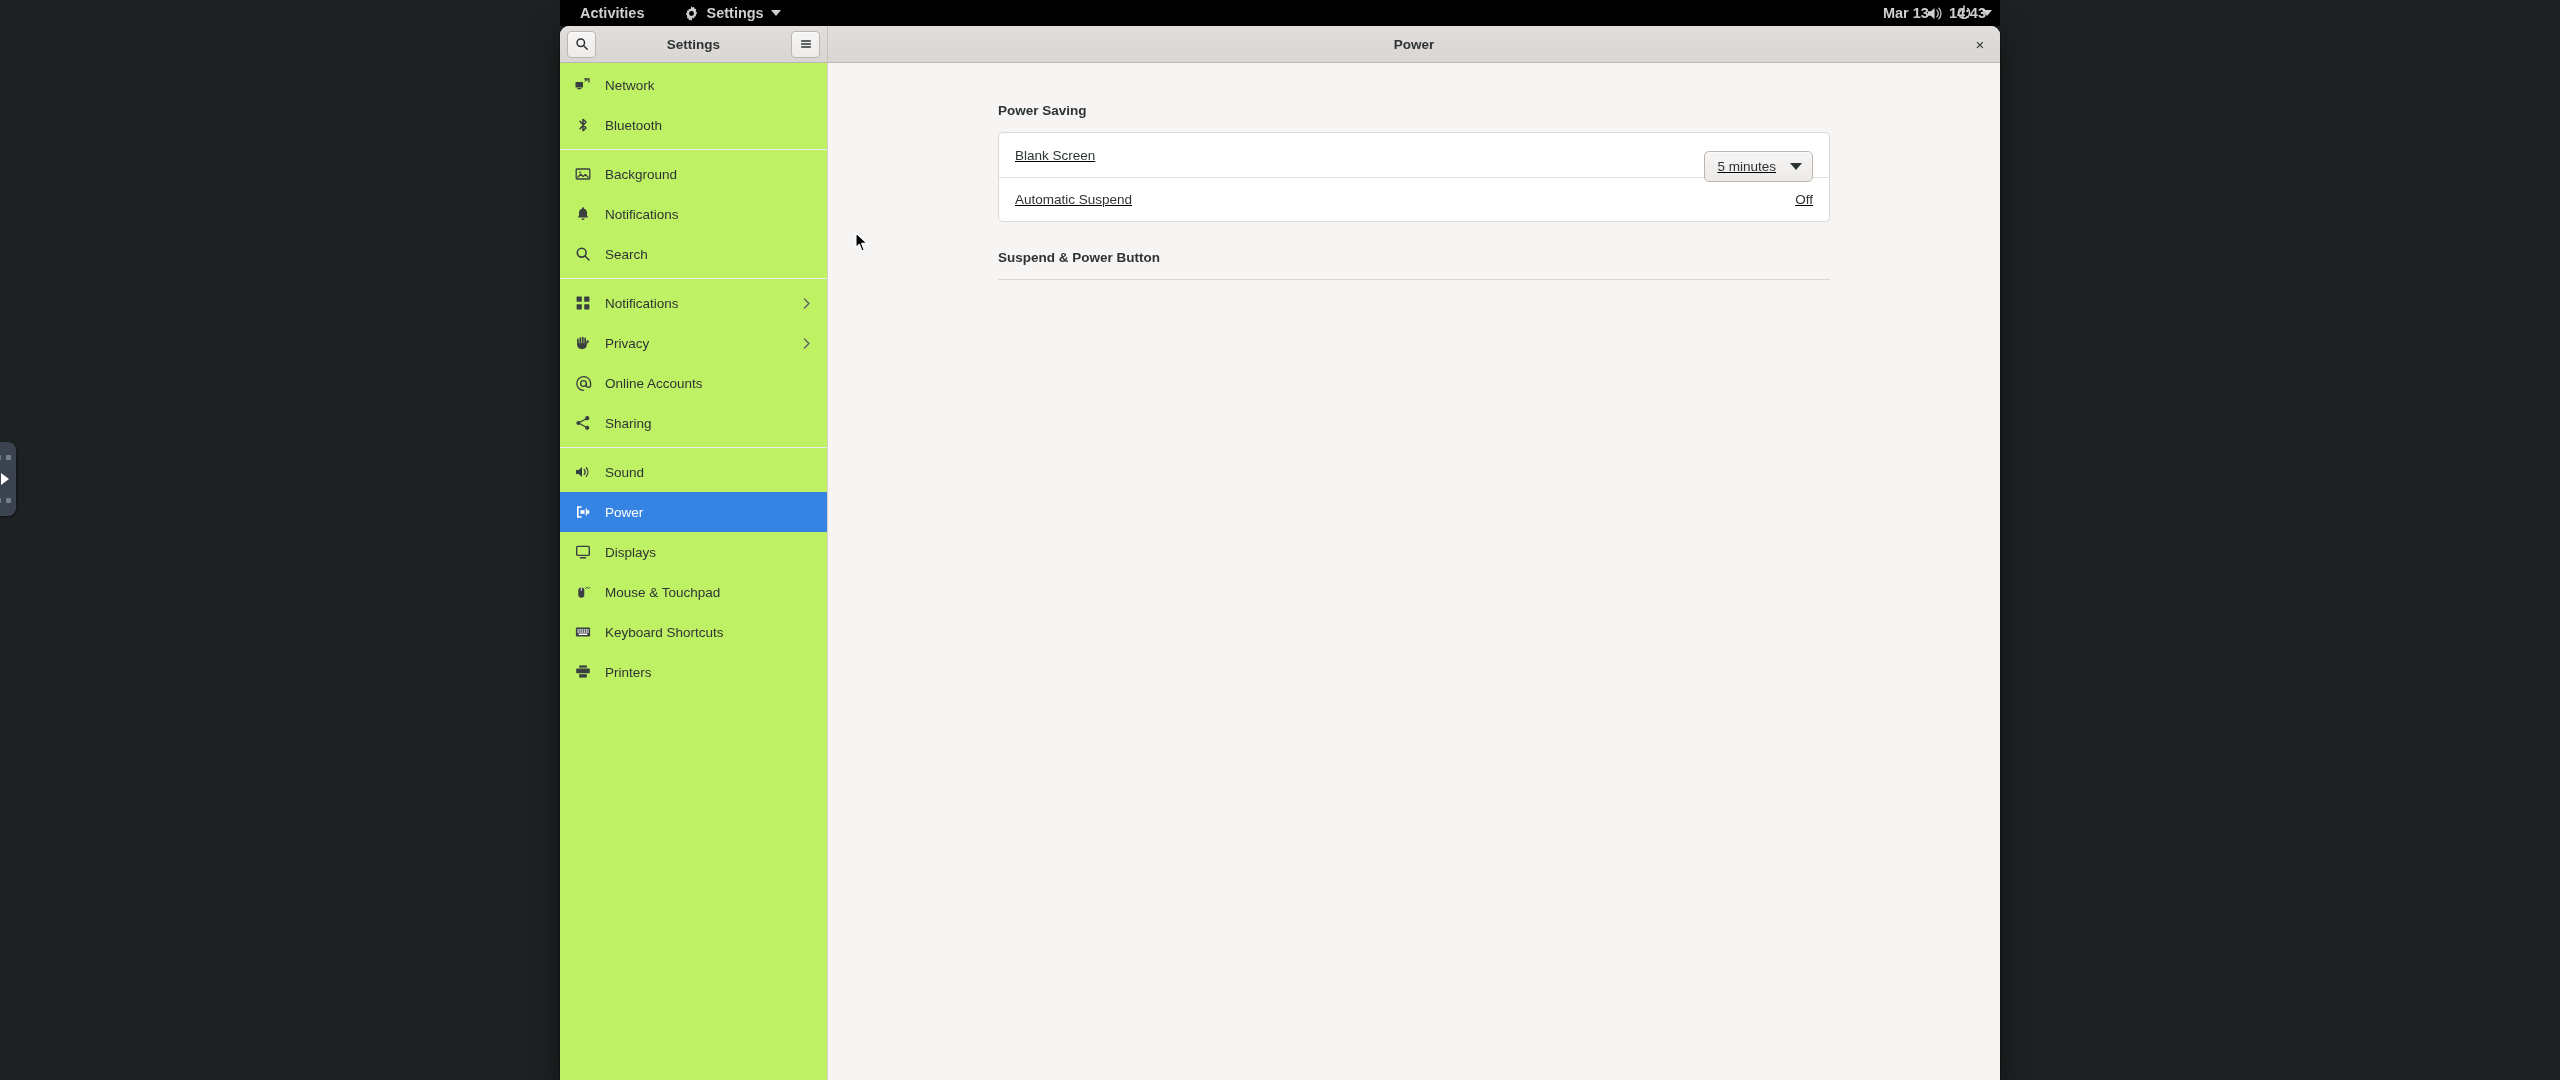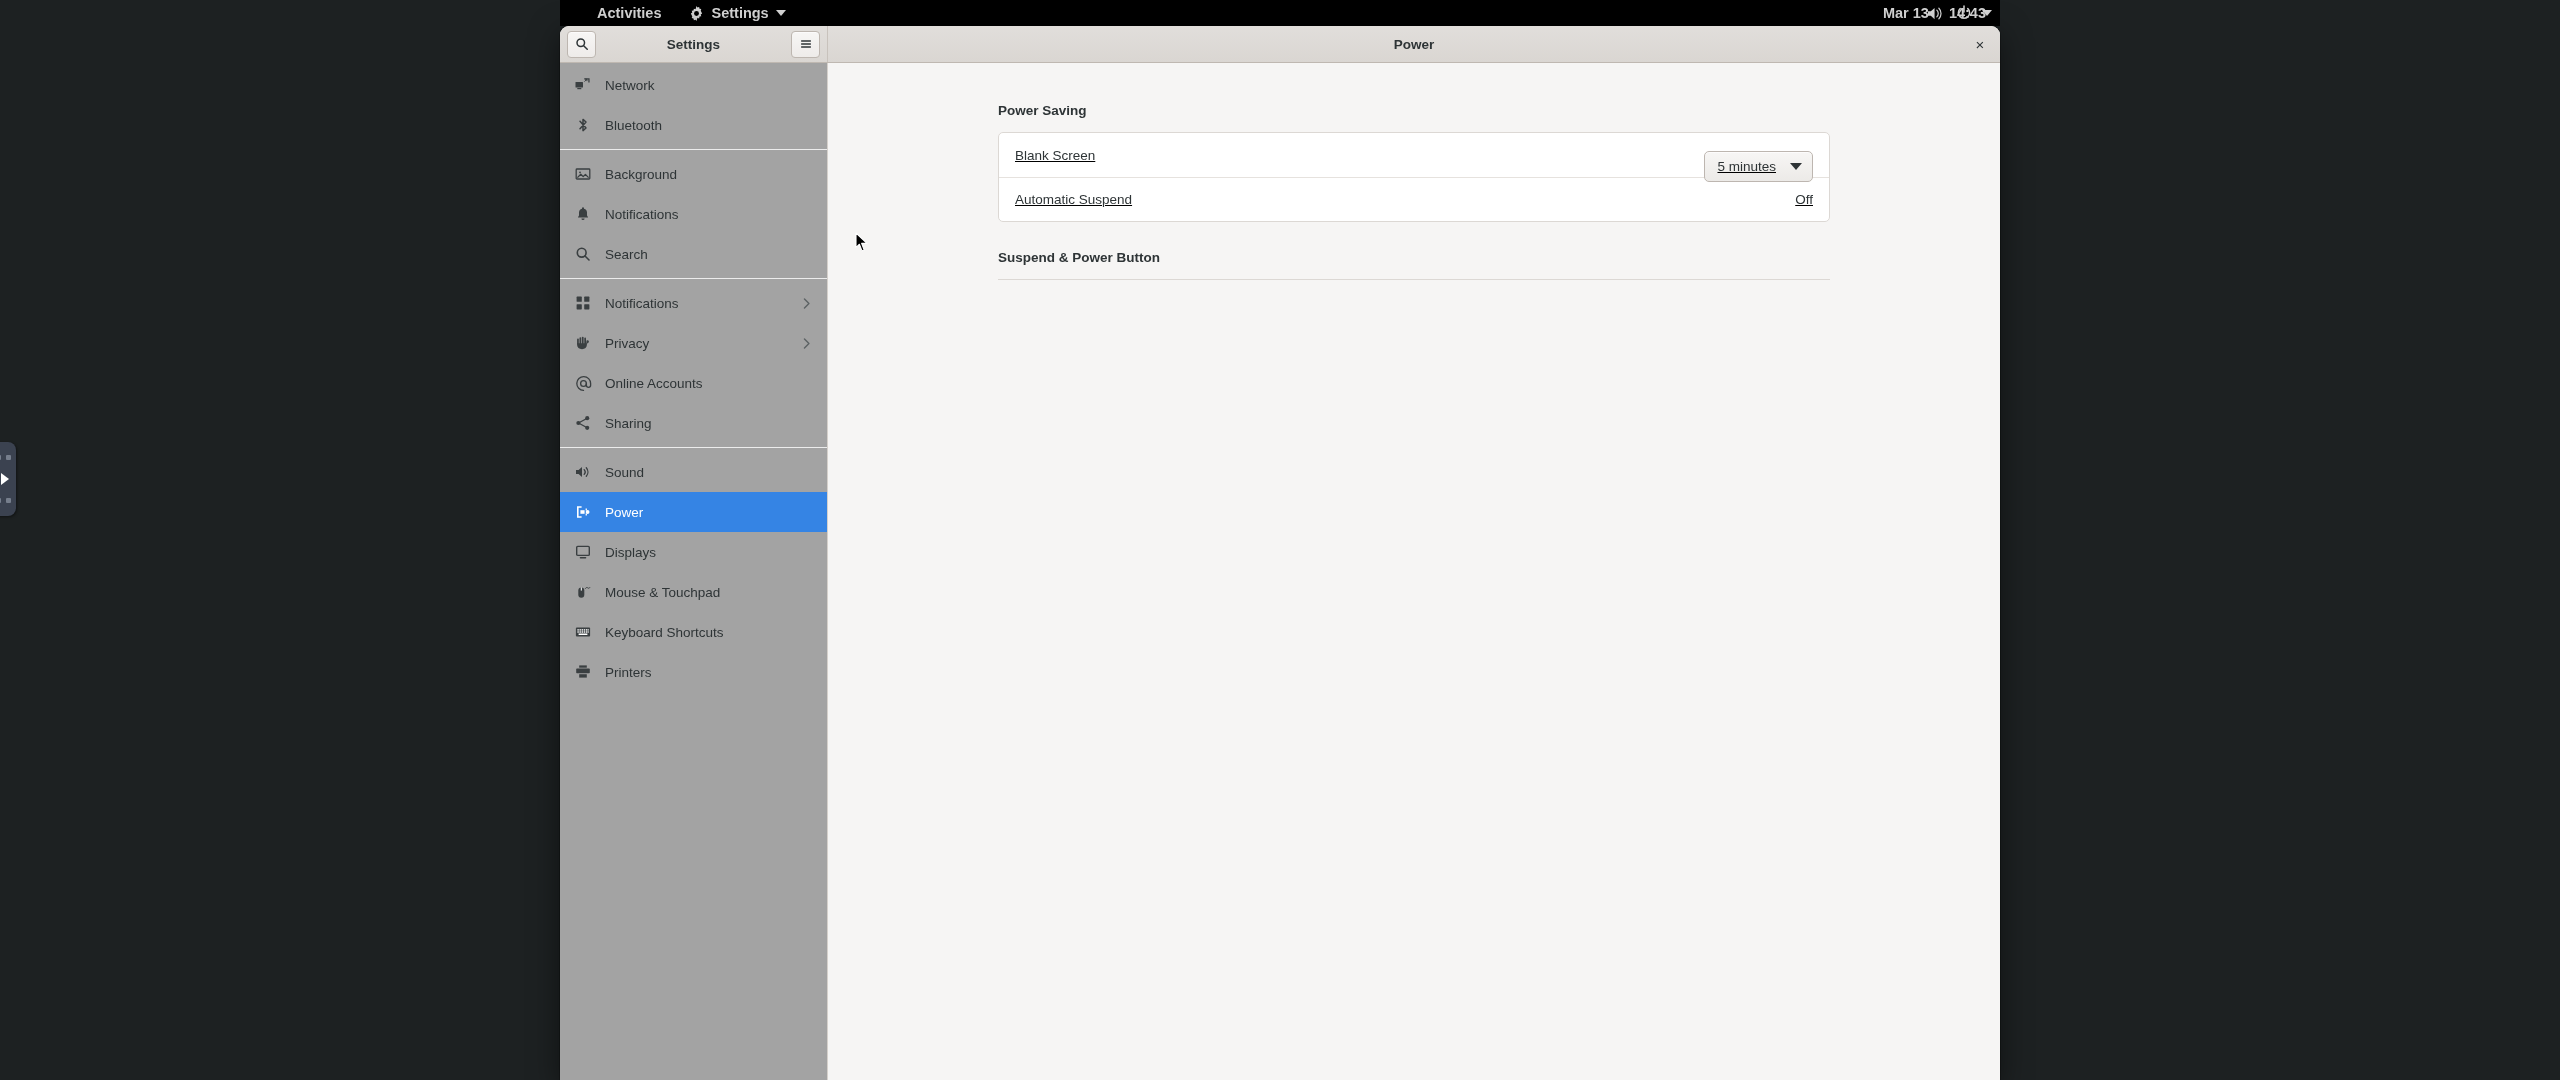--- a/index.html
+++ b/index.html
@@ -49,21 +49,21 @@
     position: absolute;
     left: 560px; top: 0;
     width: 1440px; height: 26px;
     background: #000000;
     color: #d8d8d8;
     font-size: 14.5px;
     font-weight: bold;
     display: flex;
     align-items: center;
   }
-  #topbar .tb-left { display: flex; align-items: center; gap: 0px; padding-left: 23px; }
+  #topbar .tb-left { display: flex; align-items: center; gap: 12px; padding-left: 6px; }
   #topbar .tb-item {
     display: flex; align-items: center; gap: 7px;
     padding: 0 14px; height: 26px; line-height: 26px;
     cursor: default; white-space: nowrap;
   }
   #topbar .tb-center {
     position: absolute; left: 0; right: 0;
     display: flex; justify-content: flex-end; align-items: center;
     height: 26px; pointer-events: none;
   }
@@ -142,21 +142,21 @@
     font-size: 15px; color: #2e3436; cursor: pointer;
     line-height: 1;
   }
 
   
   #winbody { flex: 1; display: flex; overflow: hidden; }
 
   
   #sidebar {
     width: 268px; min-width: 268px;
-    background: #a3a3a3;
+    background: #bef264;
     border-right: 1px solid #d5d0cb;
     overflow: hidden;
     padding-top: 2px;
   }
   .nav-item {
     display: flex; align-items: center;
     height: 40px;
     padding: 0 14px 0 14px;
     gap: 13px;
     font-size: 13.5px;

